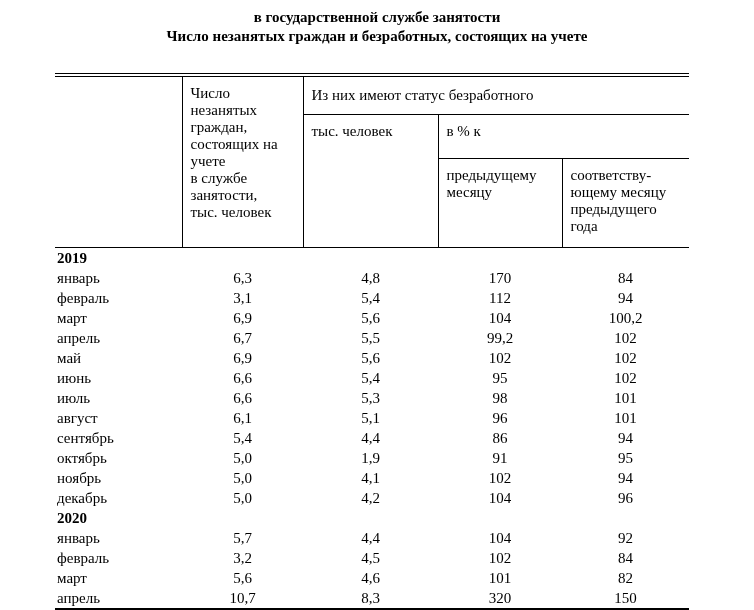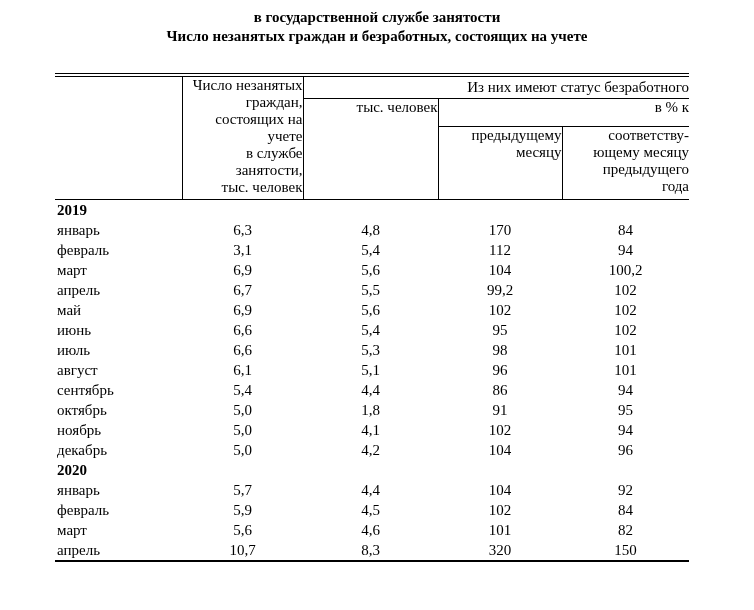--- a/index.html
+++ b/index.html
@@ -25,23 +25,23 @@
     margin: 27px 0 0 55px;
     width: 634px;
     border-collapse: collapse;
     table-layout: fixed;
     border-top: 4px double #000;
     border-bottom: 2px solid #000;
     font-size: 15px;
   }
   .tbl th {
     font-weight: normal;
-    text-align: right;
+    text-align: left;
     vertical-align: top;
-    padding: 0;
+    padding: 8px;
   }
   .tbl thead th {
     border-bottom: 1px solid #000;
   }
   .vleft { border-left: 1px solid #000; }
   .hdr-group   { height: 21px; line-height: 21px; }
   .hdr-col2    { line-height: 17px; padding-top: 2px; white-space: pre-line; }
   .hdr-thous   { padding-top: 4px; line-height: 17px; }
   .hdr-pct     { height: 27px; padding-top: 4px; line-height: 17px; }
   .hdr-sub     { height: 72px; padding-top: 5px; line-height: 17px; white-space: pre-line; margin-top: 14px; }
@@ -167,21 +167,21 @@
         <tr>
           <td class="month">сентябрь</td>
           <td class="num">5,4</td>
           <td class="num">4,4</td>
           <td class="num">86</td>
           <td class="num">94</td>
         </tr>
         <tr>
           <td class="month">октябрь</td>
           <td class="num">5,0</td>
-          <td class="num">1,8</td>
+          <td class="num">1,9</td>
           <td class="num">91</td>
           <td class="num">95</td>
         </tr>
         <tr>
           <td class="month">ноябрь</td>
           <td class="num">5,0</td>
           <td class="num">4,1</td>
           <td class="num">102</td>
           <td class="num">94</td>
         </tr>
@@ -197,21 +197,21 @@
         </tr>
         <tr>
           <td class="month">январь</td>
           <td class="num">5,7</td>
           <td class="num">4,4</td>
           <td class="num">104</td>
           <td class="num">92</td>
         </tr>
         <tr>
           <td class="month">февраль</td>
-          <td class="num">5,9</td>
+          <td class="num">3,2</td>
           <td class="num">4,5</td>
           <td class="num">102</td>
           <td class="num">84</td>
         </tr>
         <tr>
           <td class="month">март</td>
           <td class="num">5,6</td>
           <td class="num">4,6</td>
           <td class="num">101</td>
           <td class="num">82</td>

